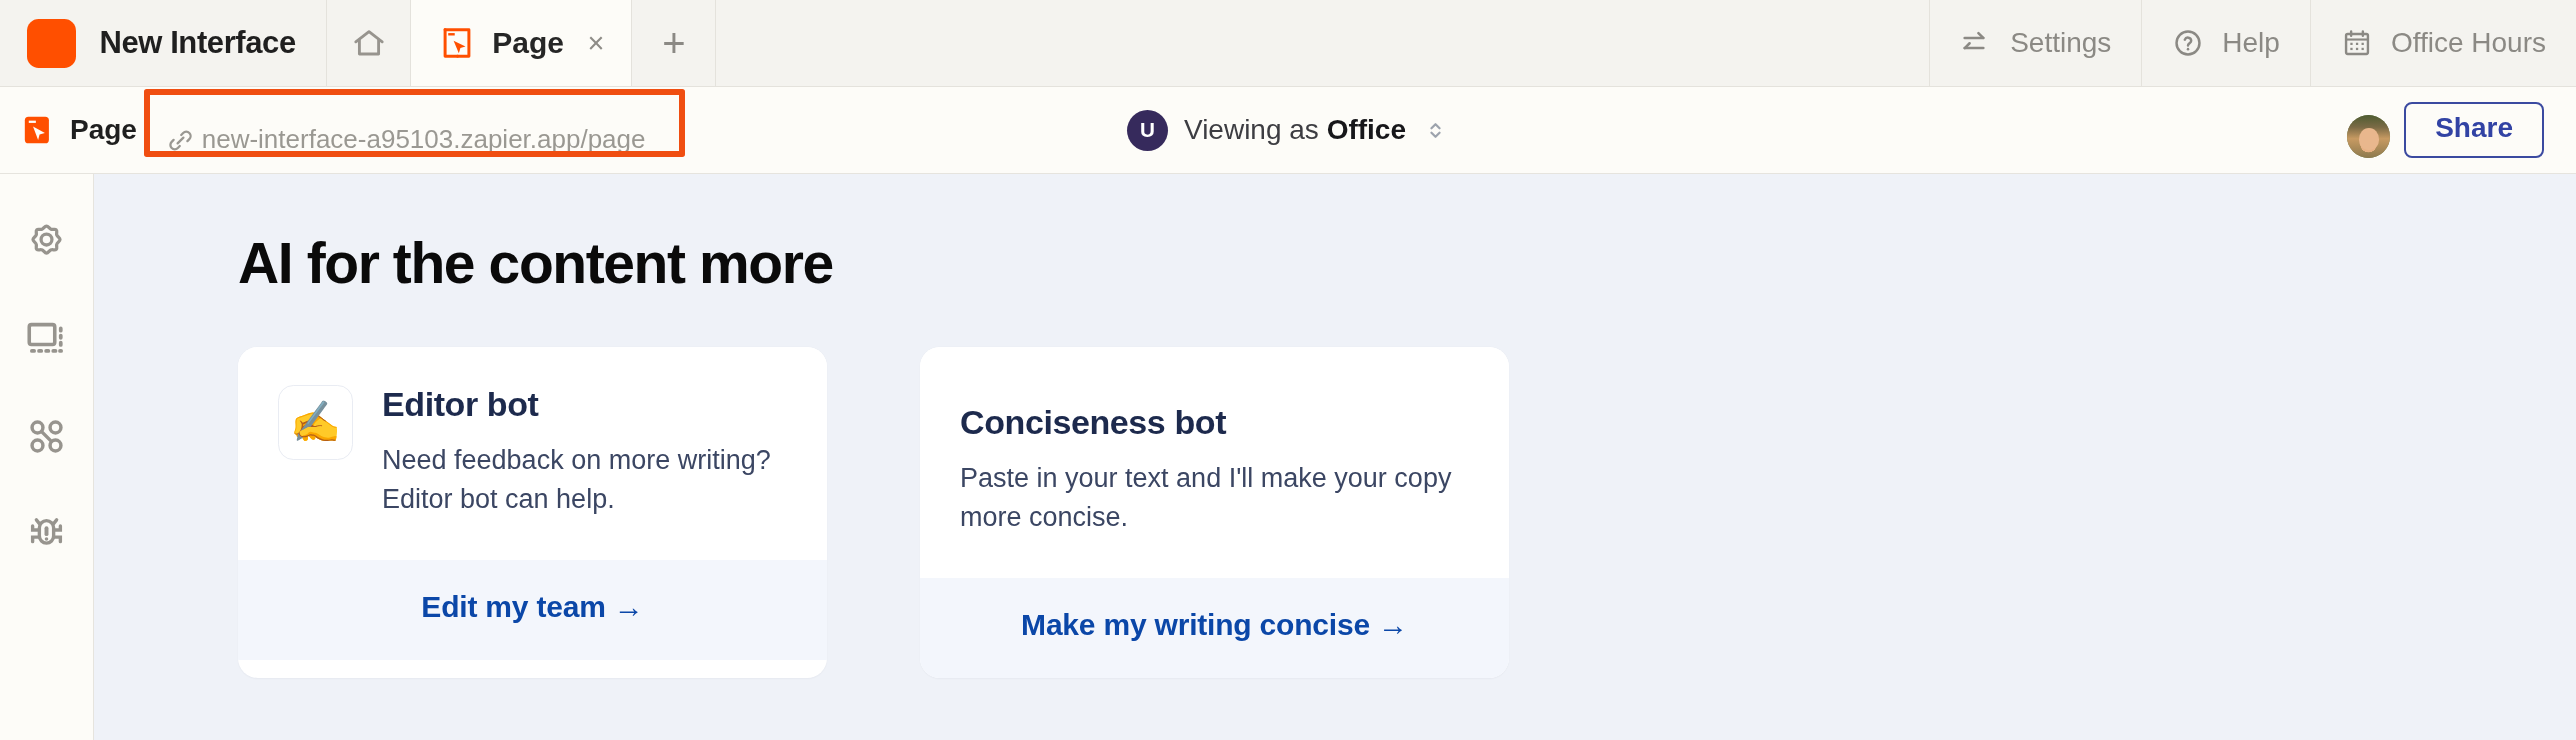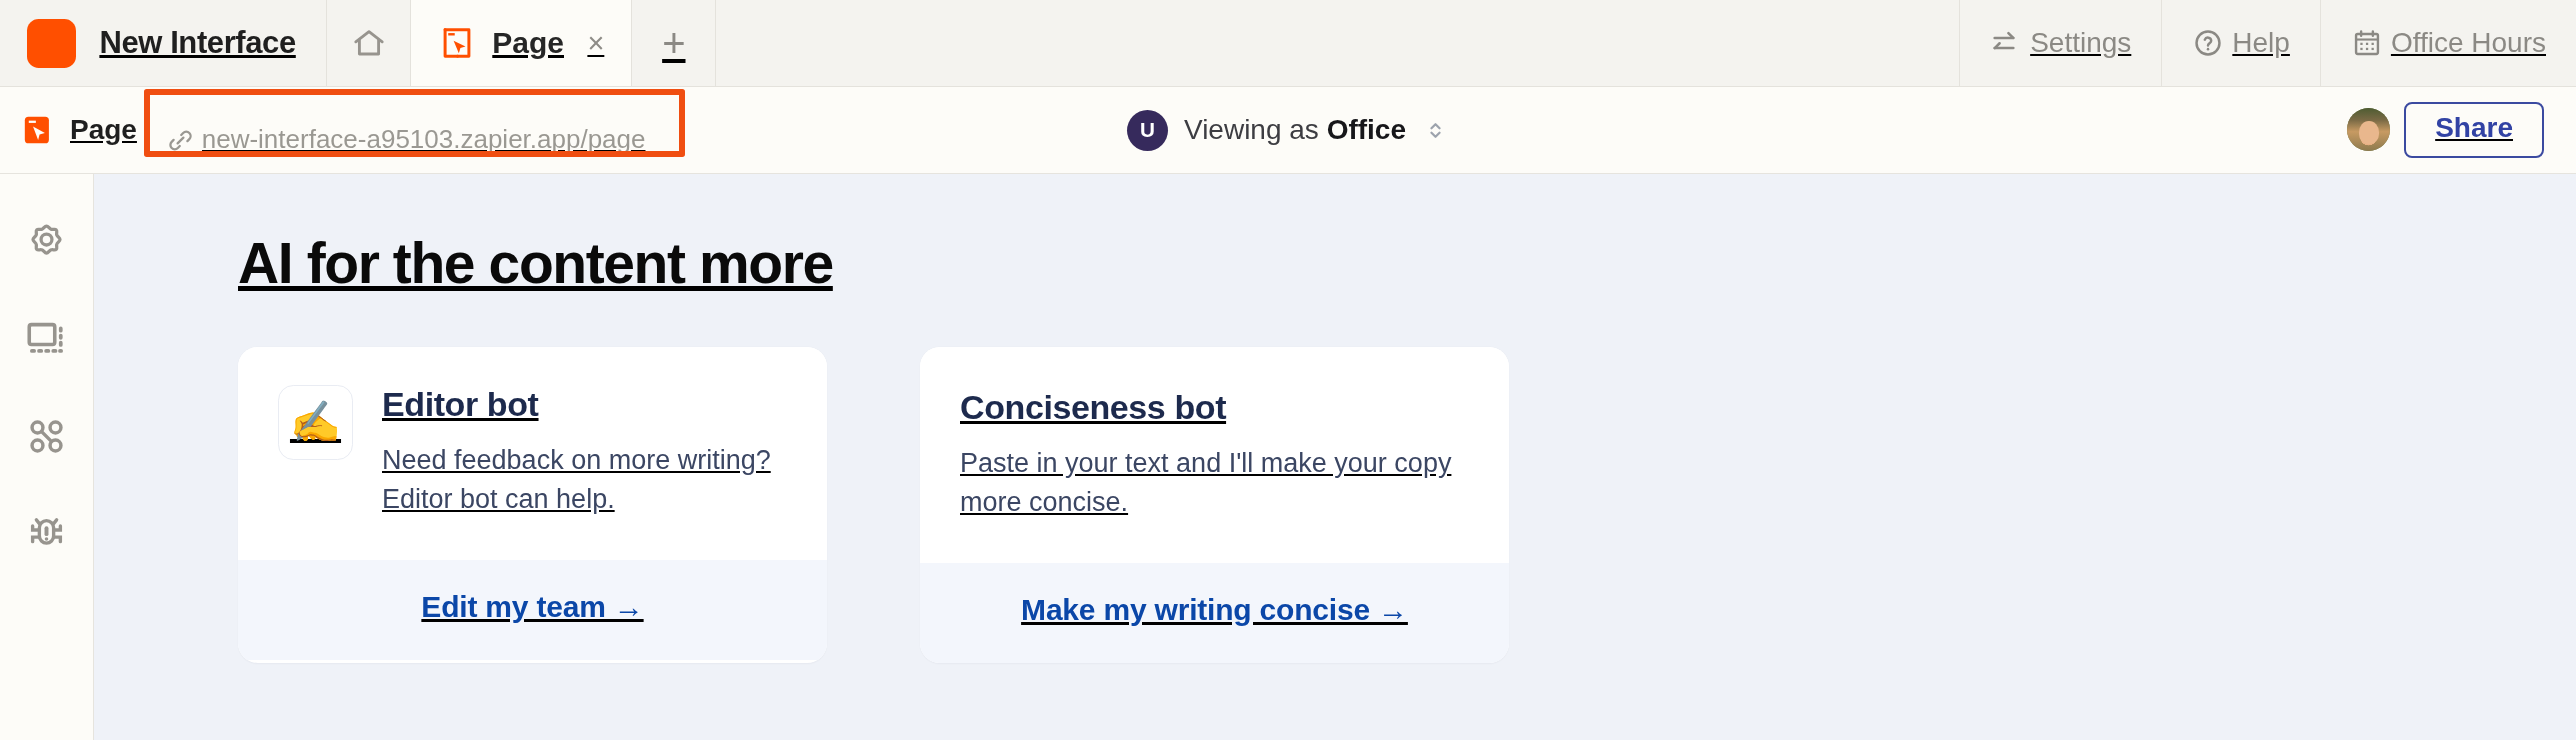--- a/index.html
+++ b/index.html
@@ -12,21 +12,20 @@
     background: #ffffff;
   }
 
   .app {
     width: 2576px;
     height: 740px;
     position: relative;
     display: flex;
     flex-direction: column;
     background: #0f766e;
-    text-decoration: underline;
   }
 
   
   .tabbar {
     height: 87px;
     flex: 0 0 87px;
     background: #f4f3ef;
     border-bottom: 1.8px solid #e4e2dc;
     display: flex;
     align-items: stretch;
@@ -98,21 +97,21 @@
     color: #8b8984;
     line-height: 0.7;
     font-weight: 300;
   }
 
   .tabbar-spacer { flex: 1 1 auto; background: #f4f3ef; }
 
   .top-action {
     display: flex;
     align-items: center;
-    gap: 8px;
+    gap: 18px;
     padding: 0 30px;
     border-left: 1.8px solid #e4e2dc;
     background: #f4f3ef;
   }
   .top-action-label {
     font-size: 28px;
     color: #8b8984;
     white-space: nowrap;
   }
 
@@ -201,21 +200,21 @@
   .viewing-text {
     font-size: 28px;
     color: #3d3d42;
     white-space: nowrap;
   }
   .viewing-text b { color: #17171a; font-weight: bold; }
 
   .url-right {
     margin-left: auto;
     display: flex;
-    align-items: center;
+    align-items: flex-end;
     gap: 14px;
     flex: 0 0 auto;
     position: relative;
     z-index: 2;
   }
   .user-avatar {
     width: 43px; height: 43px;
     border-radius: 50%;
     overflow: hidden;
     flex: 0 0 43px;
@@ -300,21 +299,21 @@
     display: flex;
     flex-direction: column;
     box-shadow: 0 0.9px 1.8px rgba(20,30,60,0.04);
   }
   .card-main {
     background: #ffffff;
     padding: 38px 40px 40px;
     display: flex;
     gap: 29px;
   }
-  .card-main.no-icon { padding-top: 41px; }
+  .card-main.no-icon { padding-top: 56px; }
 
   .card-emoji {
     width: 75px; height: 75px;
     flex: 0 0 75px;
     border: 1.8px solid #e9ecf3;
     border-radius: 15.3px;
     background: #ffffff;
     display: flex;
     align-items: center;
     justify-content: center;

